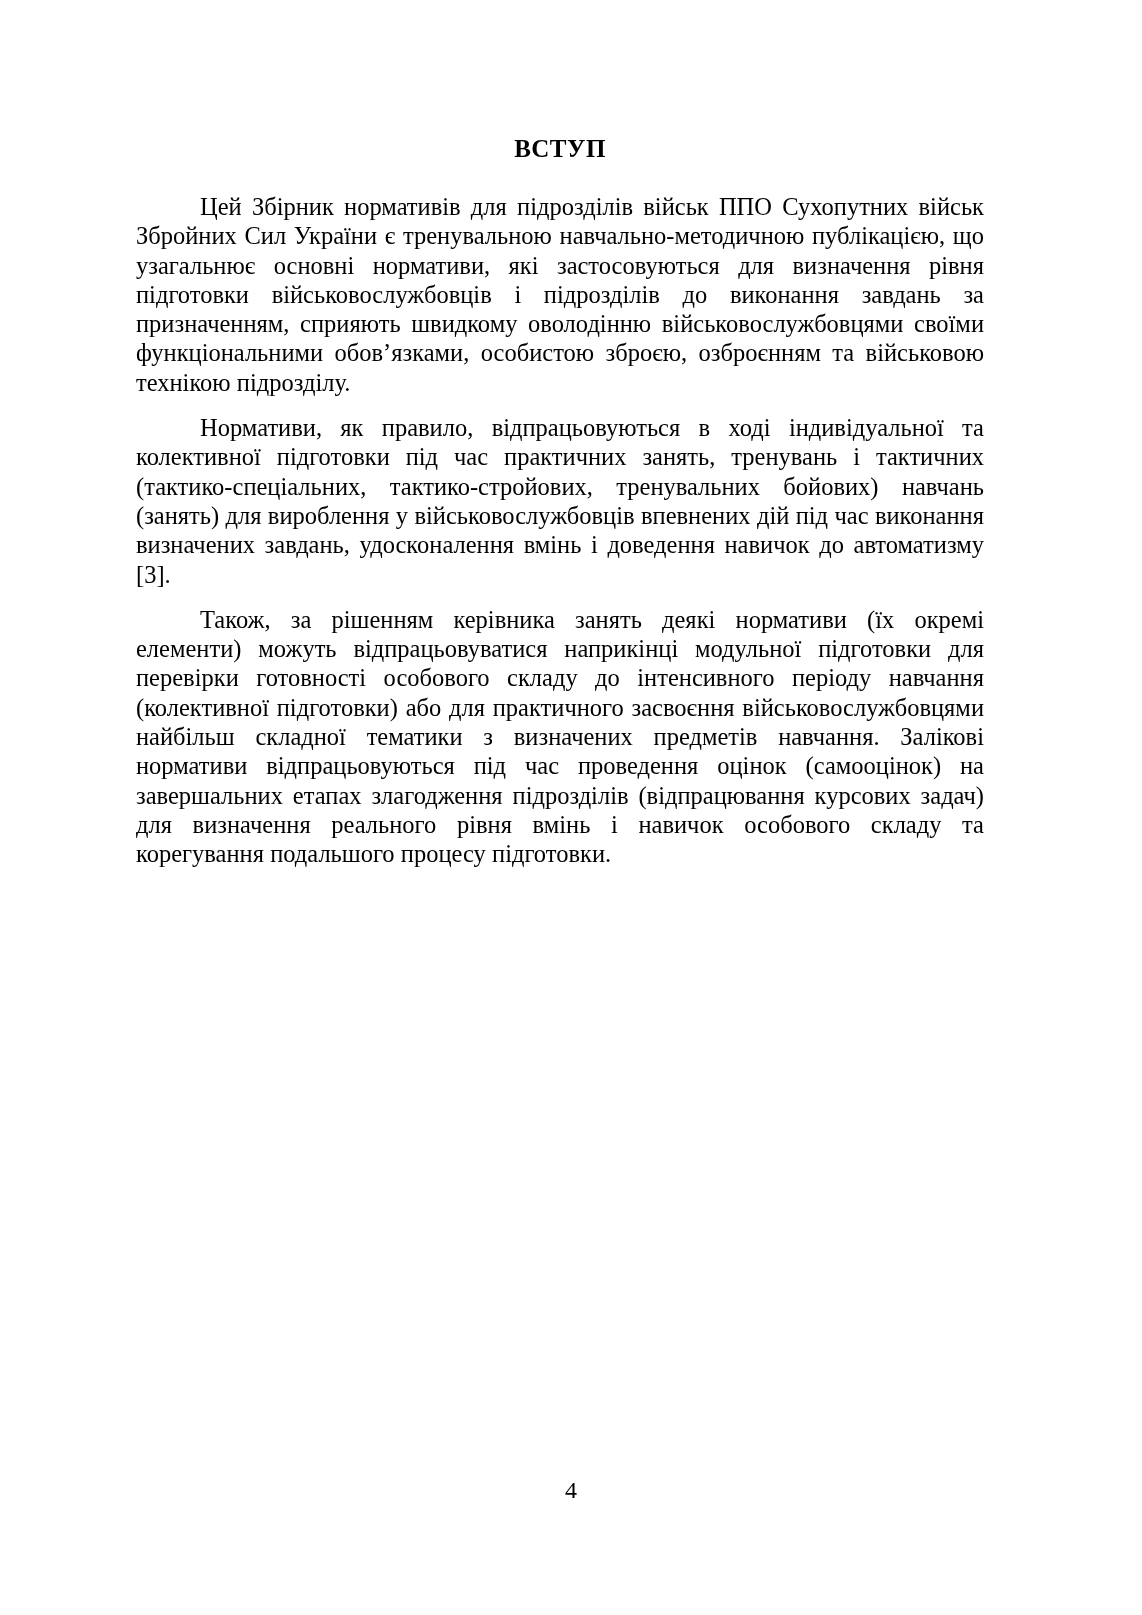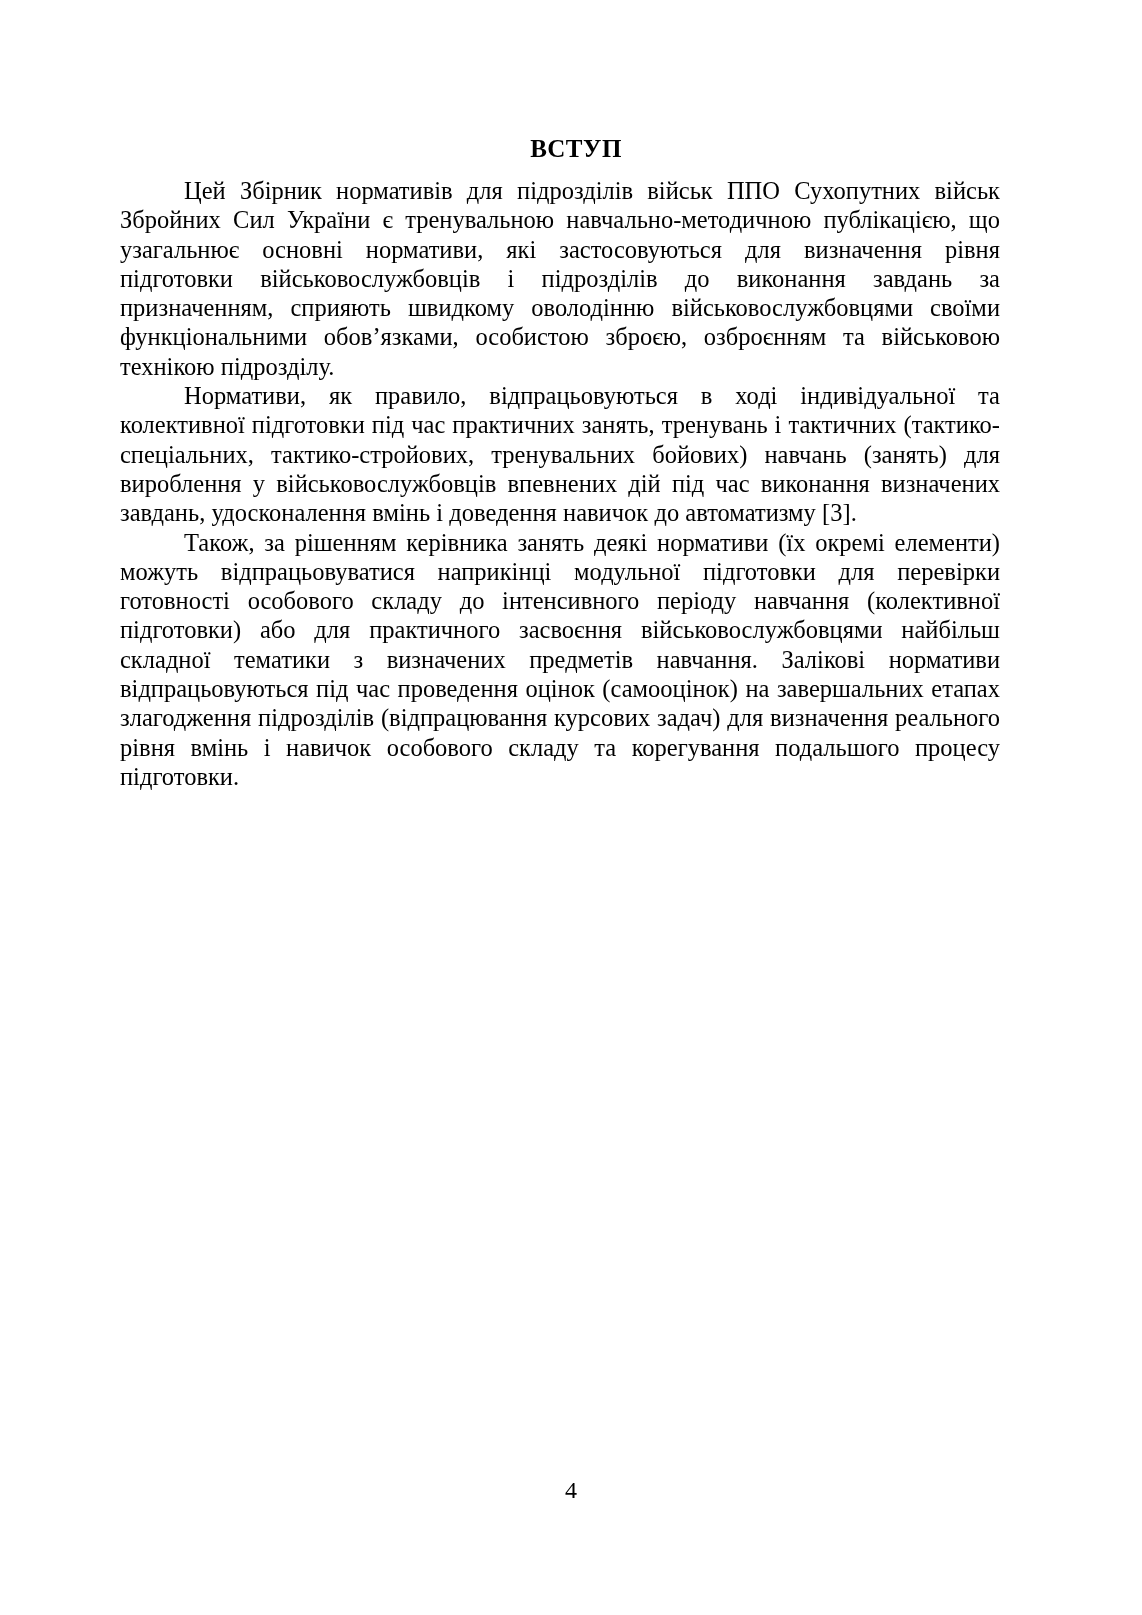--- a/index.html
+++ b/index.html
@@ -19,37 +19,37 @@
     color: #000000;
   }
   .content-area {
     position: absolute;
     left: 120px;
     top: 0;
     width: 880px;
   }
   .doc-title {
     position: absolute;
-    left: 16px;
+    left: 0;
     top: 118px;
     width: 880px;
     text-align: center;
     font-size: 25px;
     font-weight: bold;
     letter-spacing: 0.5px;
     line-height: 1.1;
   }
   .body-text {
     position: absolute;
     left: 0;
     top: 176px;
     width: 880px;
   }
   .para {
-    margin: 0;
+    margin: 16px;
     text-align: justify;
     text-justify: inter-word;
     text-indent: 64px;
     font-size: 24.5px;
     line-height: 29.3px;
     hyphens: none;
     word-spacing: 0.1px;
   }
   .page-number {
     position: absolute;

